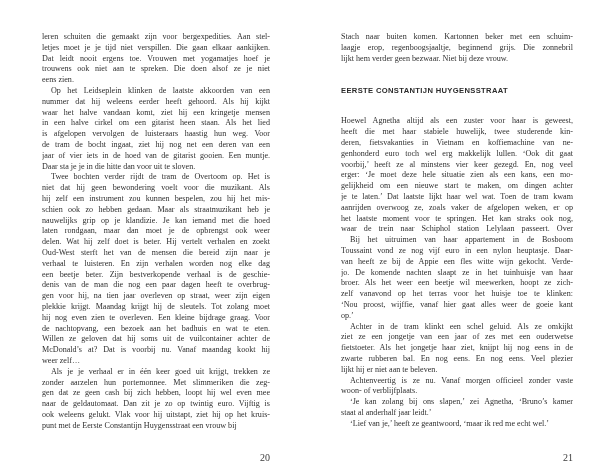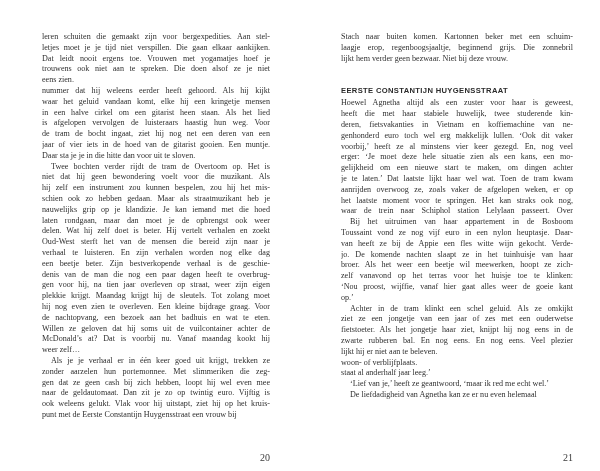--- a/index.html
+++ b/index.html
@@ -31,21 +31,21 @@
   }
   .ln.end { text-align-last: left; white-space: normal; }
   .ln.ind { text-indent: 9px; }
   .chapter-heading {
     font-family: "Liberation Sans", sans-serif;
     font-weight: bold;
     font-size: 7.6px;
     line-height: 10px;
     letter-spacing: 0.35px;
     color: #2b2b2b;
-    margin: 22px 0 2px 0;
+    margin: 22px 0 20px 0;
   }
   .page-number {
     position: absolute;
     top: 420px;
     left: 0;
     right: 0;
     text-align: right;
     font-size: 10px;
     color: #3a3a3a;
   }
@@ -57,22 +57,23 @@
   <div class="page page-left">
     <div>
         <div>
           <div class="ln">leren schuiten die gemaakt zijn voor bergexpedities. Aan stel-</div>
           <div class="ln">letjes moet je je tijd niet verspillen. Die gaan elkaar aankijken.</div>
           <div class="ln">Dat leidt nooit ergens toe. Vrouwen met yogamatjes hoef je</div>
           <div class="ln">trouwens ook niet aan te spreken. Die doen alsof ze je niet</div>
           <div class="ln end">eens zien.</div>
         </div>
         <div>
+          <div class="ln ind">Op het Leidseplein klinken de laatste akkoorden van een</div>
           <div class="ln">nummer dat hij weleens eerder heeft gehoord. Als hij kijkt</div>
-          <div class="ln">waar het geluid vandaan komt, elke hij een kringetje mensen</div>
+          <div class="ln">waar het halve vandaan komt, ziet hij een kringetje mensen</div>
           <div class="ln">in een halve cirkel om een gitarist heen staan. Als het lied</div>
           <div class="ln">is afgelopen vervolgen de luisteraars haastig hun weg. Voor</div>
           <div class="ln">de tram de bocht ingaat, ziet hij nog net een deren van een</div>
           <div class="ln">jaar of vier iets in de hoed van de gitarist gooien. Een muntje.</div>
           <div class="ln end">Daar sta je je in die hitte dan voor uit te sloven.</div>
         </div>
         <div>
           <div class="ln ind">Twee bochten verder rijdt de tram de Overtoom op. Het is</div>
           <div class="ln">niet dat hij geen bewondering voelt voor die muzikant. Als</div>
           <div class="ln">hij zelf een instrument zou kunnen bespelen, zou hij het mis-</div>
@@ -108,21 +109,21 @@
         <div>
           <div class="ln">Stach naar buiten komen. Kartonnen beker met een schuim-</div>
           <div class="ln">laagje erop, regenboogsjaaltje, beginnend grijs. Die zonnebril</div>
           <div class="ln end">lijkt hem verder geen bezwaar. Niet bij deze vrouw.</div>
         </div>
         <div class="chapter-heading">EERSTE CONSTANTIJN HUYGENSSTRAAT</div>
         <div>
           <div class="ln">Hoewel Agnetha altijd als een zuster voor haar is geweest,</div>
           <div class="ln">heeft die met haar stabiele huwelijk, twee studerende kin-</div>
           <div class="ln">deren, fietsvakanties in Vietnam en koffiemachine van ne-</div>
-          <div class="ln">genhonderd euro toch wel erg makkelijk lullen. ‘Ook dit vaker</div>
+          <div class="ln">genhonderd euro toch wel erg makkelijk lullen. ‘Ook dit gaat</div>
           <div class="ln">voorbij,’ heeft ze al minstens vier keer gezegd. En, nog veel</div>
           <div class="ln">erger: ‘Je moet deze hele situatie zien als een kans, een mo-</div>
           <div class="ln">gelijkheid om een nieuwe start te maken, om dingen achter</div>
           <div class="ln">je te laten.’ Dat laatste lijkt haar wel wat. Toen de tram kwam</div>
           <div class="ln">aanrijden overwoog ze, zoals vaker de afgelopen weken, er op</div>
           <div class="ln">het laatste moment voor te springen. Het kan straks ook nog,</div>
           <div class="ln">waar de trein naar Schiphol station Lelylaan passeert. Over</div>
         </div>
         <div>
           <div class="ln ind">Bij het uitruimen van haar appartement in de Bosboom</div>
@@ -135,27 +136,26 @@
           <div class="ln end">op.’</div>
         </div>
         <div>
           <div class="ln ind">Achter in de tram klinkt een schel geluid. Als ze omkijkt</div>
           <div class="ln">ziet ze een jongetje van een jaar of zes met een ouderwetse</div>
           <div class="ln">fietstoeter. Als het jongetje haar ziet, knijpt hij nog eens in de</div>
           <div class="ln">zwarte rubberen bal. En nog eens. En nog eens. Veel plezier</div>
           <div class="ln end">lijkt hij er niet aan te beleven.</div>
         </div>
         <div>
+          <div class="ln ind">Achtenveertig is ze nu. Vanaf morgen officieel zonder vaste</div>
           <div class="ln end">woon- of verblijfplaats.</div>
         </div>
         <div>
-          <div class="ln end">staat al anderhalf jaar leeg.’</div>
+          <div class="ln ind">‘Je kan zolang bij ons slapen,’ zei Agnetha, ‘Bruno’s kamer</div>
+          <div class="ln end">staat al anderhalf jaar leidt.’</div>
         </div>
         <div>
           <div class="ln ind end">‘Lief van je,’ heeft ze geantwoord, ‘maar ik red me echt wel.’</div>
-        </div>
-        <div>
-          <div class="ln ind end">De liefdadigheid van Agnetha kan ze er nu even helemaal</div>
         </div>
       </div>
     <div class="page-number">21</div>
   </div>
 </div>
 
 </body></html>

